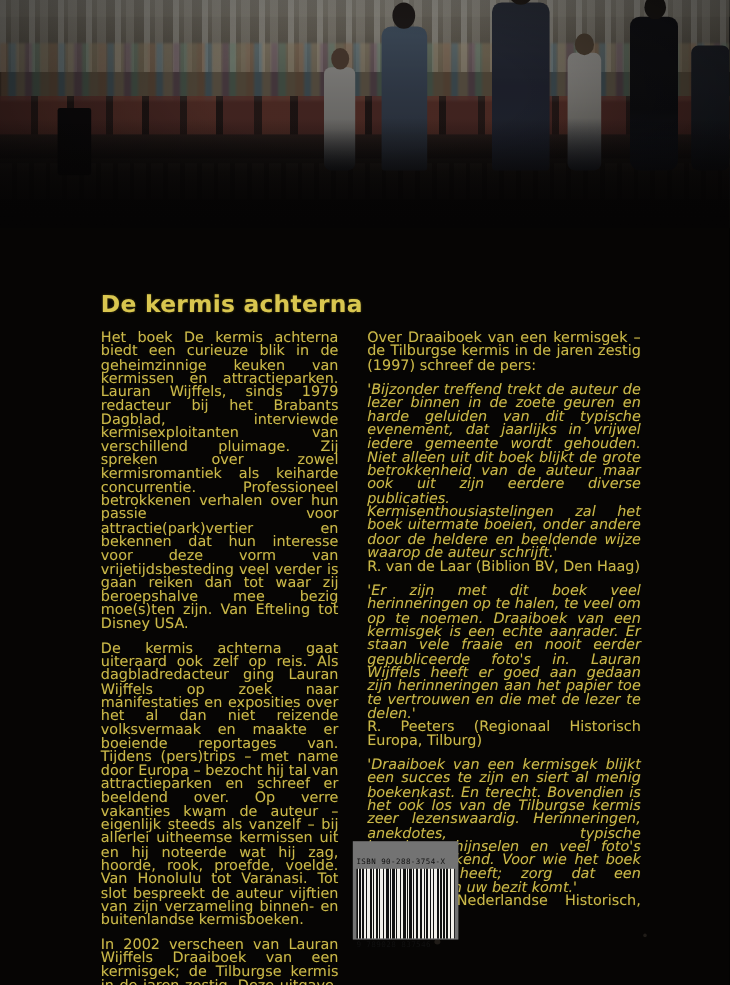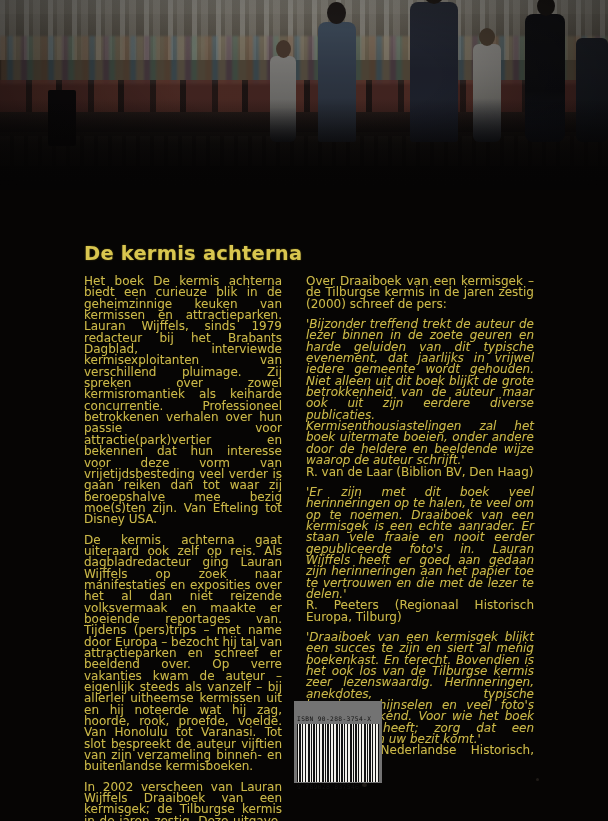--- a/index.html
+++ b/index.html
@@ -227,21 +227,21 @@
 
     <div class="title">De kermis achterna</div>
 
     <div class="col col-left">
       <p>Het boek De kermis achterna biedt een curieuze blik in de geheimzinnige keuken van kermissen en attractieparken. Lauran Wijffels, sinds 1979 redacteur bij het Brabants Dagblad, interviewde kermisexploitanten van verschillend pluimage. Zij spreken over zowel kermisromantiek als keiharde concurrentie. Professioneel betrokkenen verhalen over hun passie voor attractie(park)vertier en bekennen dat hun interesse voor deze vorm van vrijetijdsbesteding veel verder is gaan reiken dan tot waar zij beroepshalve mee bezig moe(s)ten zijn. Van Efteling tot Disney USA.</p>
       <p>De kermis achterna gaat uiteraard ook zelf op reis. Als dagbladredacteur ging Lauran Wijffels op zoek naar manifestaties en exposities over het al dan niet reizende volksvermaak en maakte er boeiende reportages van. Tijdens (pers)trips – met name door Europa – bezocht hij tal van attractieparken en schreef er beeldend over. Op verre vakanties kwam de auteur – eigenlijk steeds als vanzelf – bij allerlei uitheemse kermissen uit en hij noteerde wat hij zag, hoorde, rook, proefde, voelde. Van Honolulu tot Varanasi. Tot slot bespreekt de auteur vijftien van zijn verzameling binnen- en buitenlandse kermisboeken.</p>
       <p>In 2002 verscheen van Lauran Wijffels Draaiboek van een kermisgek; de Tilburgse kermis in de jaren zestig. Deze uitgave, De kermis achterna; terugblik op een kwarteeuw attractieredactie, omvat 75 verhalen, gelardeerd met ruim 275 foto's. Een absolute must voor elke rechtgeaarde kermis- en attractieparkfan.</p>
     </div>
 
     <div class="col col-right">
-      <p>Over Draaiboek van een kermisgek – de Tilburgse kermis in de jaren zestig (2000) schreef de pers:</p>
+      <p>Over Draaiboek van een kermisgek – de Tilburgse kermis in de jaren zestig (1997) schreef de pers:</p>
 
       <p class="tight">'Bijzonder treffend trekt de auteur de lezer binnen in de zoete geuren en harde geluiden van dit typische evenement, dat jaarlijks in vrijwel iedere gemeente wordt gehouden. Niet alleen uit dit boek blijkt de grote betrokkenheid van de auteur maar ook uit zijn eerdere diverse publicaties. Kermisenthousiastelingen zal het boek uitermate boeien, onder andere door de heldere en beeldende wijze waarop de auteur schrijft.'</p>
       <p class="attrib">R. van de Laar (Biblion BV, Den Haag)</p>
 
       <p class="tight">'Er zijn met dit boek veel herinneringen op te halen, te veel om op te noemen. Draaiboek van een kermisgek is een echte aanrader. Er staan vele fraaie en nooit eerder gepubliceerde foto's in. Lauran Wijffels heeft er goed aan gedaan zijn herinneringen aan het papier toe te vertrouwen en die met de lezer te delen.'</p>
       <p class="attrib">R. Peeters (Regionaal Historisch Europa, Tilburg)</p>
 
       <p class="tight">'Draaiboek van een kermisgek blijkt een succes te zijn en siert al menig boekenkast. En terecht. Bovendien is het ook los van de Tilburgse kermis zeer lezenswaardig. Herinneringen, anekdotes, typische kermisverschijnselen en veel foto's zijn kenmerkend. Voor wie het boek nog niet heeft; zorg dat een exemplaar in uw bezit komt.'</p>
       <p class="attrib">J. Boets (Nederlandse Historisch, Alkmaar)</p>
     </div>

